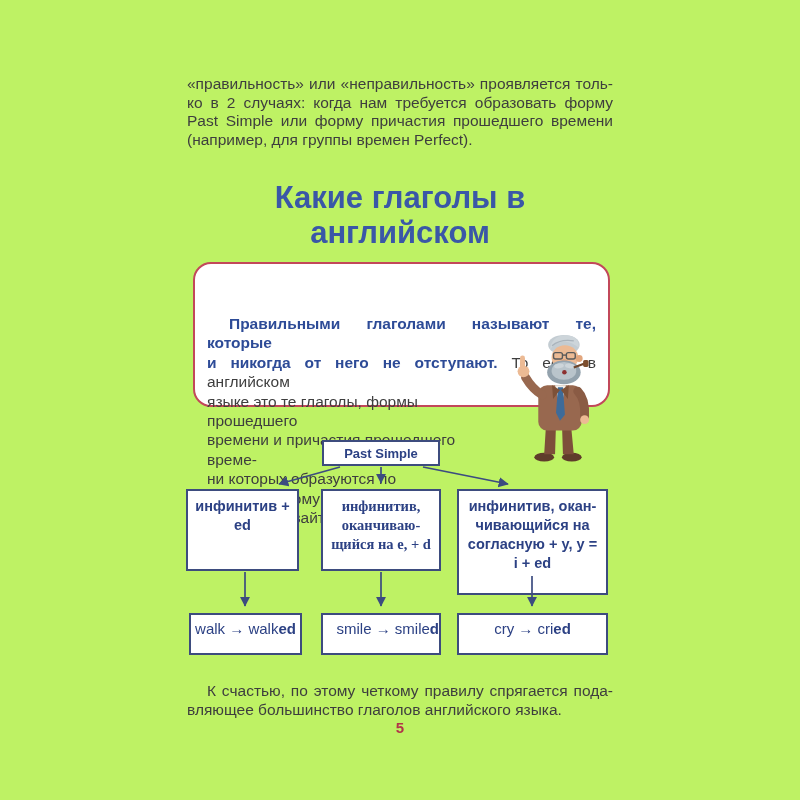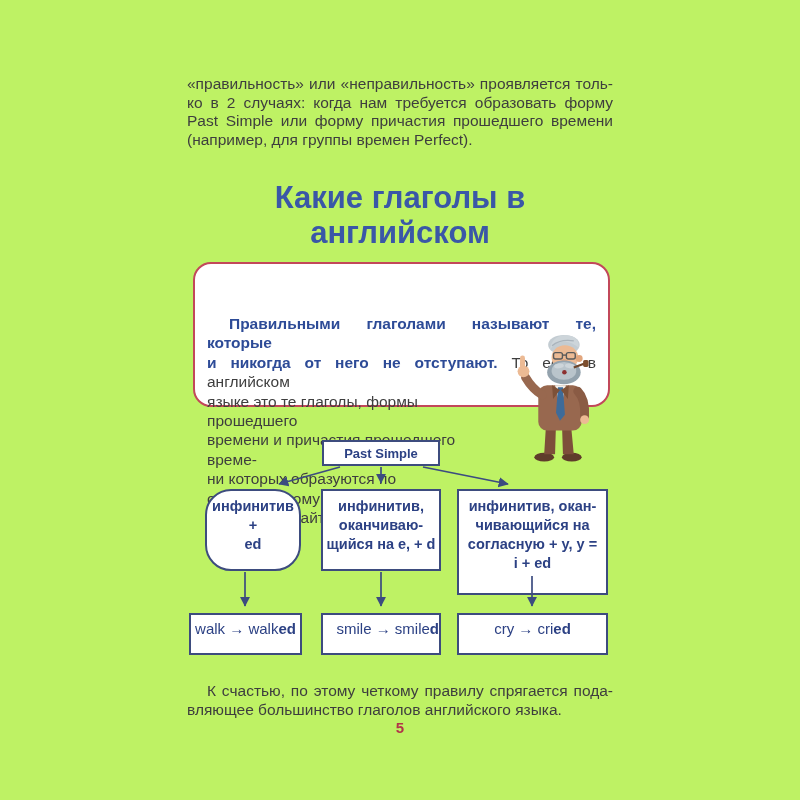--- a/index.html
+++ b/index.html
@@ -31,22 +31,22 @@
   .ib-bold{font-weight:bold;color:var(--blue2);margin-top:44px;}
   .indent{text-indent:22px;}
   .narrow{width:300px;}
   #professor{position:absolute;left:508px;top:328px;width:100px;height:138px;}
   .fc-box{
     position:absolute;box-sizing:border-box;border:2px solid var(--navy);
     color:var(--navy-text);font-weight:bold;text-align:center;
     font-size:14.5px;line-height:19px;background:#fff;
   }
   #ps-box{left:322px;top:440px;width:118px;height:26px;font-size:13px;line-height:23px;}
-  #rule1{left:205px;top:489px;width:96px;height:82px;padding-top:6px;border-radius:26px;}
-  #rule2{left:321px;top:489px;width:120px;height:82px;padding-top:6px;}
+  #rule1{left:186px;top:489px;width:113px;height:82px;padding-top:6px;}
+  #rule2{left:321px;top:489px;width:120px;height:82px;padding-top:6px;font-family:Liberation Serif, serif;}
   #rule3{left:457px;top:489px;width:151px;height:106px;padding-top:6px;}
   .ex-box{
     position:absolute;top:613px;height:42px;box-sizing:border-box;
     border:2px solid var(--navy);color:var(--navy-text);text-align:center;
     font-size:15px;line-height:27px;background:#fff;font-weight:normal;
   }
   .ex-box b{font-weight:bold;}
   #ex1{left:189px;width:113px;}
   #ex2{left:321px;width:120px;text-align:right;}
   #ex3{left:457px;width:151px;}

